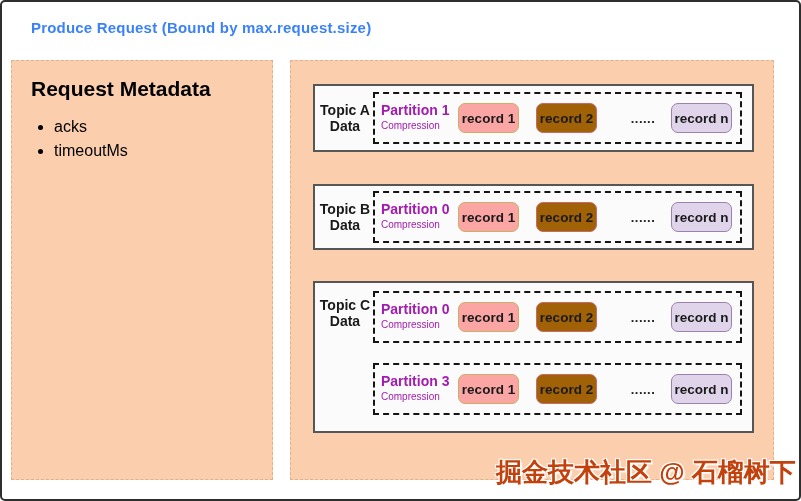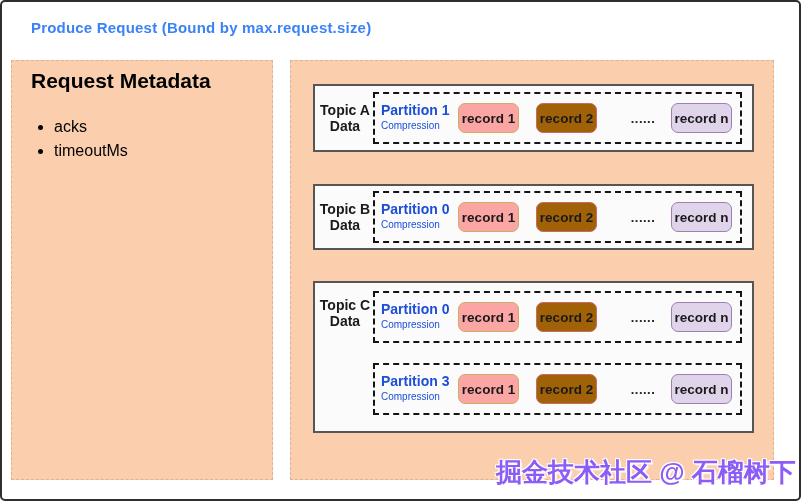--- a/index.html
+++ b/index.html
@@ -11,21 +11,21 @@
   .title{
     position:absolute;left:29px;top:17px;
     font-size:15px;font-weight:bold;color:#3b82f6;letter-spacing:0.2px;
   }
   .panel{
     position:absolute;background:#FBCFAE;border:1px dashed #dfb28b;box-sizing:border-box;
   }
   .panel-left{left:9px;top:58px;width:262px;height:420px;}
   .panel-right{left:288px;top:58px;width:484px;height:420px;}
   .meta-heading{
-    position:absolute;left:19px;top:8px;
+    position:absolute;left:19px;top:16px;
     font-size:21px;font-weight:bold;color:#000;
   }
   .meta-list{
     position:absolute;left:24px;top:52px;margin:0;padding:0 0 0 18px;
     font-size:16px;color:#000;
   }
   .meta-list li{margin:3px 0;line-height:21px;}
   .topic-box{
     position:absolute;left:22px;width:441px;
     background:#FBFBFB;border:2px solid #565656;box-sizing:border-box;
@@ -41,40 +41,40 @@
   .label-row1{top:14px;}
   .prow{
     position:absolute;left:58px;width:369px;height:52px;
     border:2px dashed #141414;box-sizing:border-box;background:#FBFBFB;
   }
   .prow-mid{top:50%;transform:translateY(-50%);}
   .prow-c1{top:8px;}
   .prow-c2{top:80px;}
   .ptext{
     position:absolute;left:6px;top:50%;transform:translateY(-50%);
-    color:#1d4ed8;white-space:nowrap;
+    color:#a21caf;white-space:nowrap;
   }
   .pname{font-size:14px;font-weight:bold;line-height:16px;}
   .psub{font-size:10px;line-height:16px;}
   .chip{
     position:absolute;top:50%;transform:translateY(-50%);
     width:61px;height:30px;border-radius:7px;box-sizing:border-box;
     display:flex;align-items:center;justify-content:center;
     font-size:13.5px;font-weight:bold;color:#1a1a1a;
   }
   .chip-yellow{left:83px;background:#fca5a5;border:1px solid #C9B064;}
   .chip-pink{left:161px;background:#a16207;border:1px solid #C76A6A;}
   .chip-purple{left:296px;background:#E0D4EA;border:1px solid #9B80B0;}
   .dots{
     position:absolute;left:243px;top:50%;transform:translateY(-50%);
     width:50px;text-align:center;font-size:13px;font-weight:bold;color:#222;letter-spacing:0.5px;
   }
   .watermark{
     position:absolute;left:494px;top:453px;width:300px;
-    font-size:26px;font-weight:bold;color:#8b5cf6;white-space:nowrap;
+    font-size:26px;font-weight:bold;color:#c2410c;white-space:nowrap;
     text-shadow:-1px -1px 0 #fff,1px -1px 0 #fff,-1px 1px 0 #fff,1px 1px 0 #fff,2px 2px 1px rgba(255,255,255,0.9);
   }
 </style>
 </head>
 <body>
 
 <div class="frame">
 
   <div class="title">Produce Request (Bound by max.request.size)</div>
 

